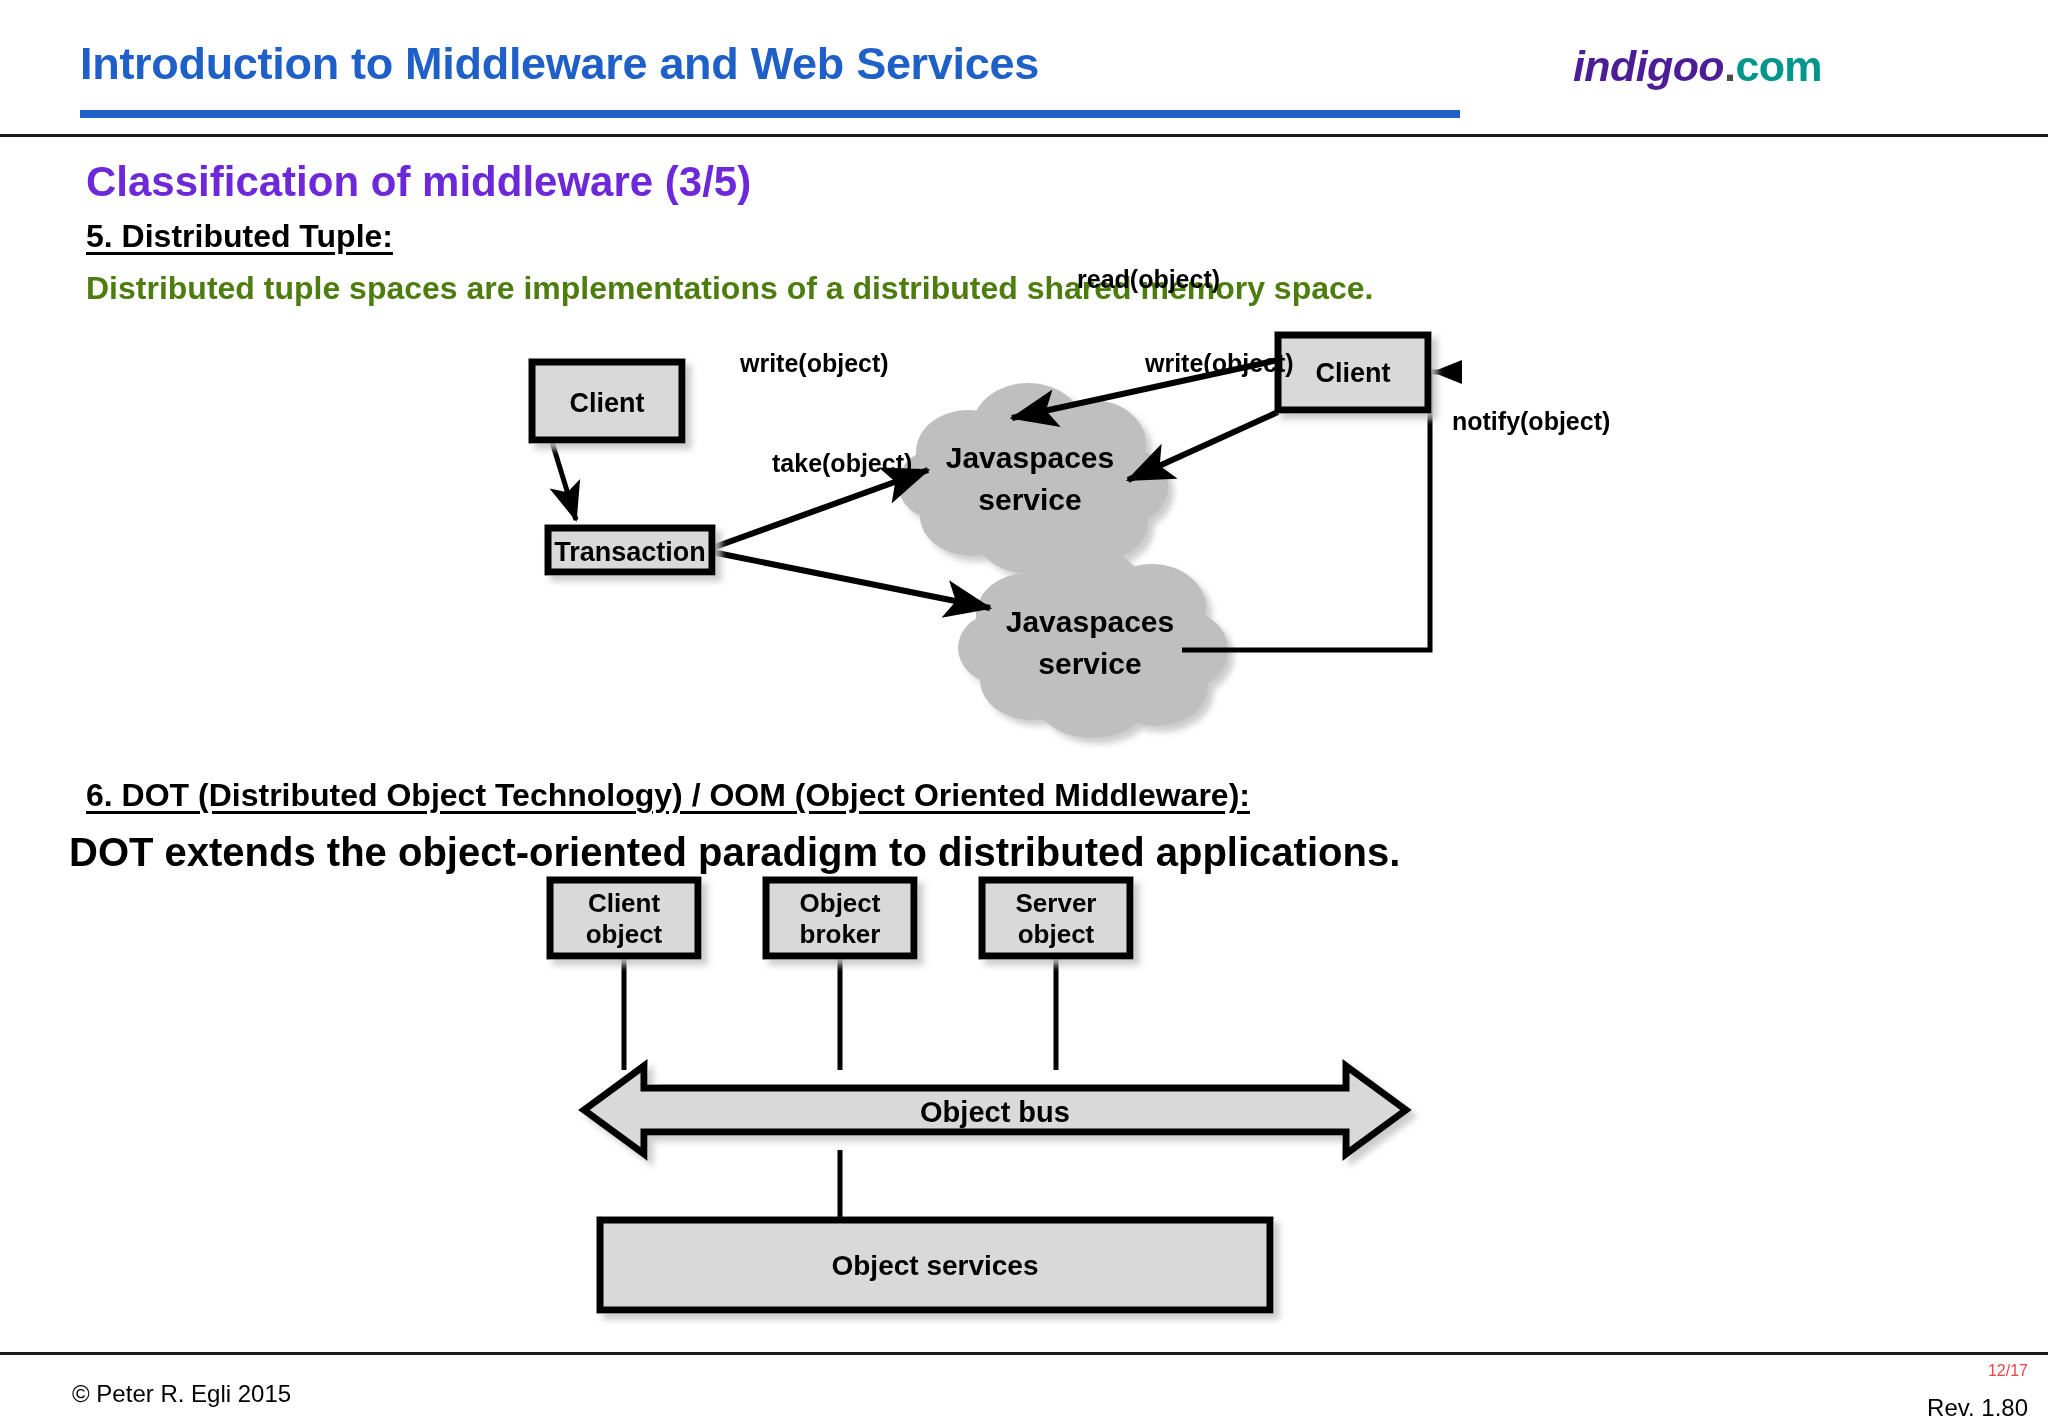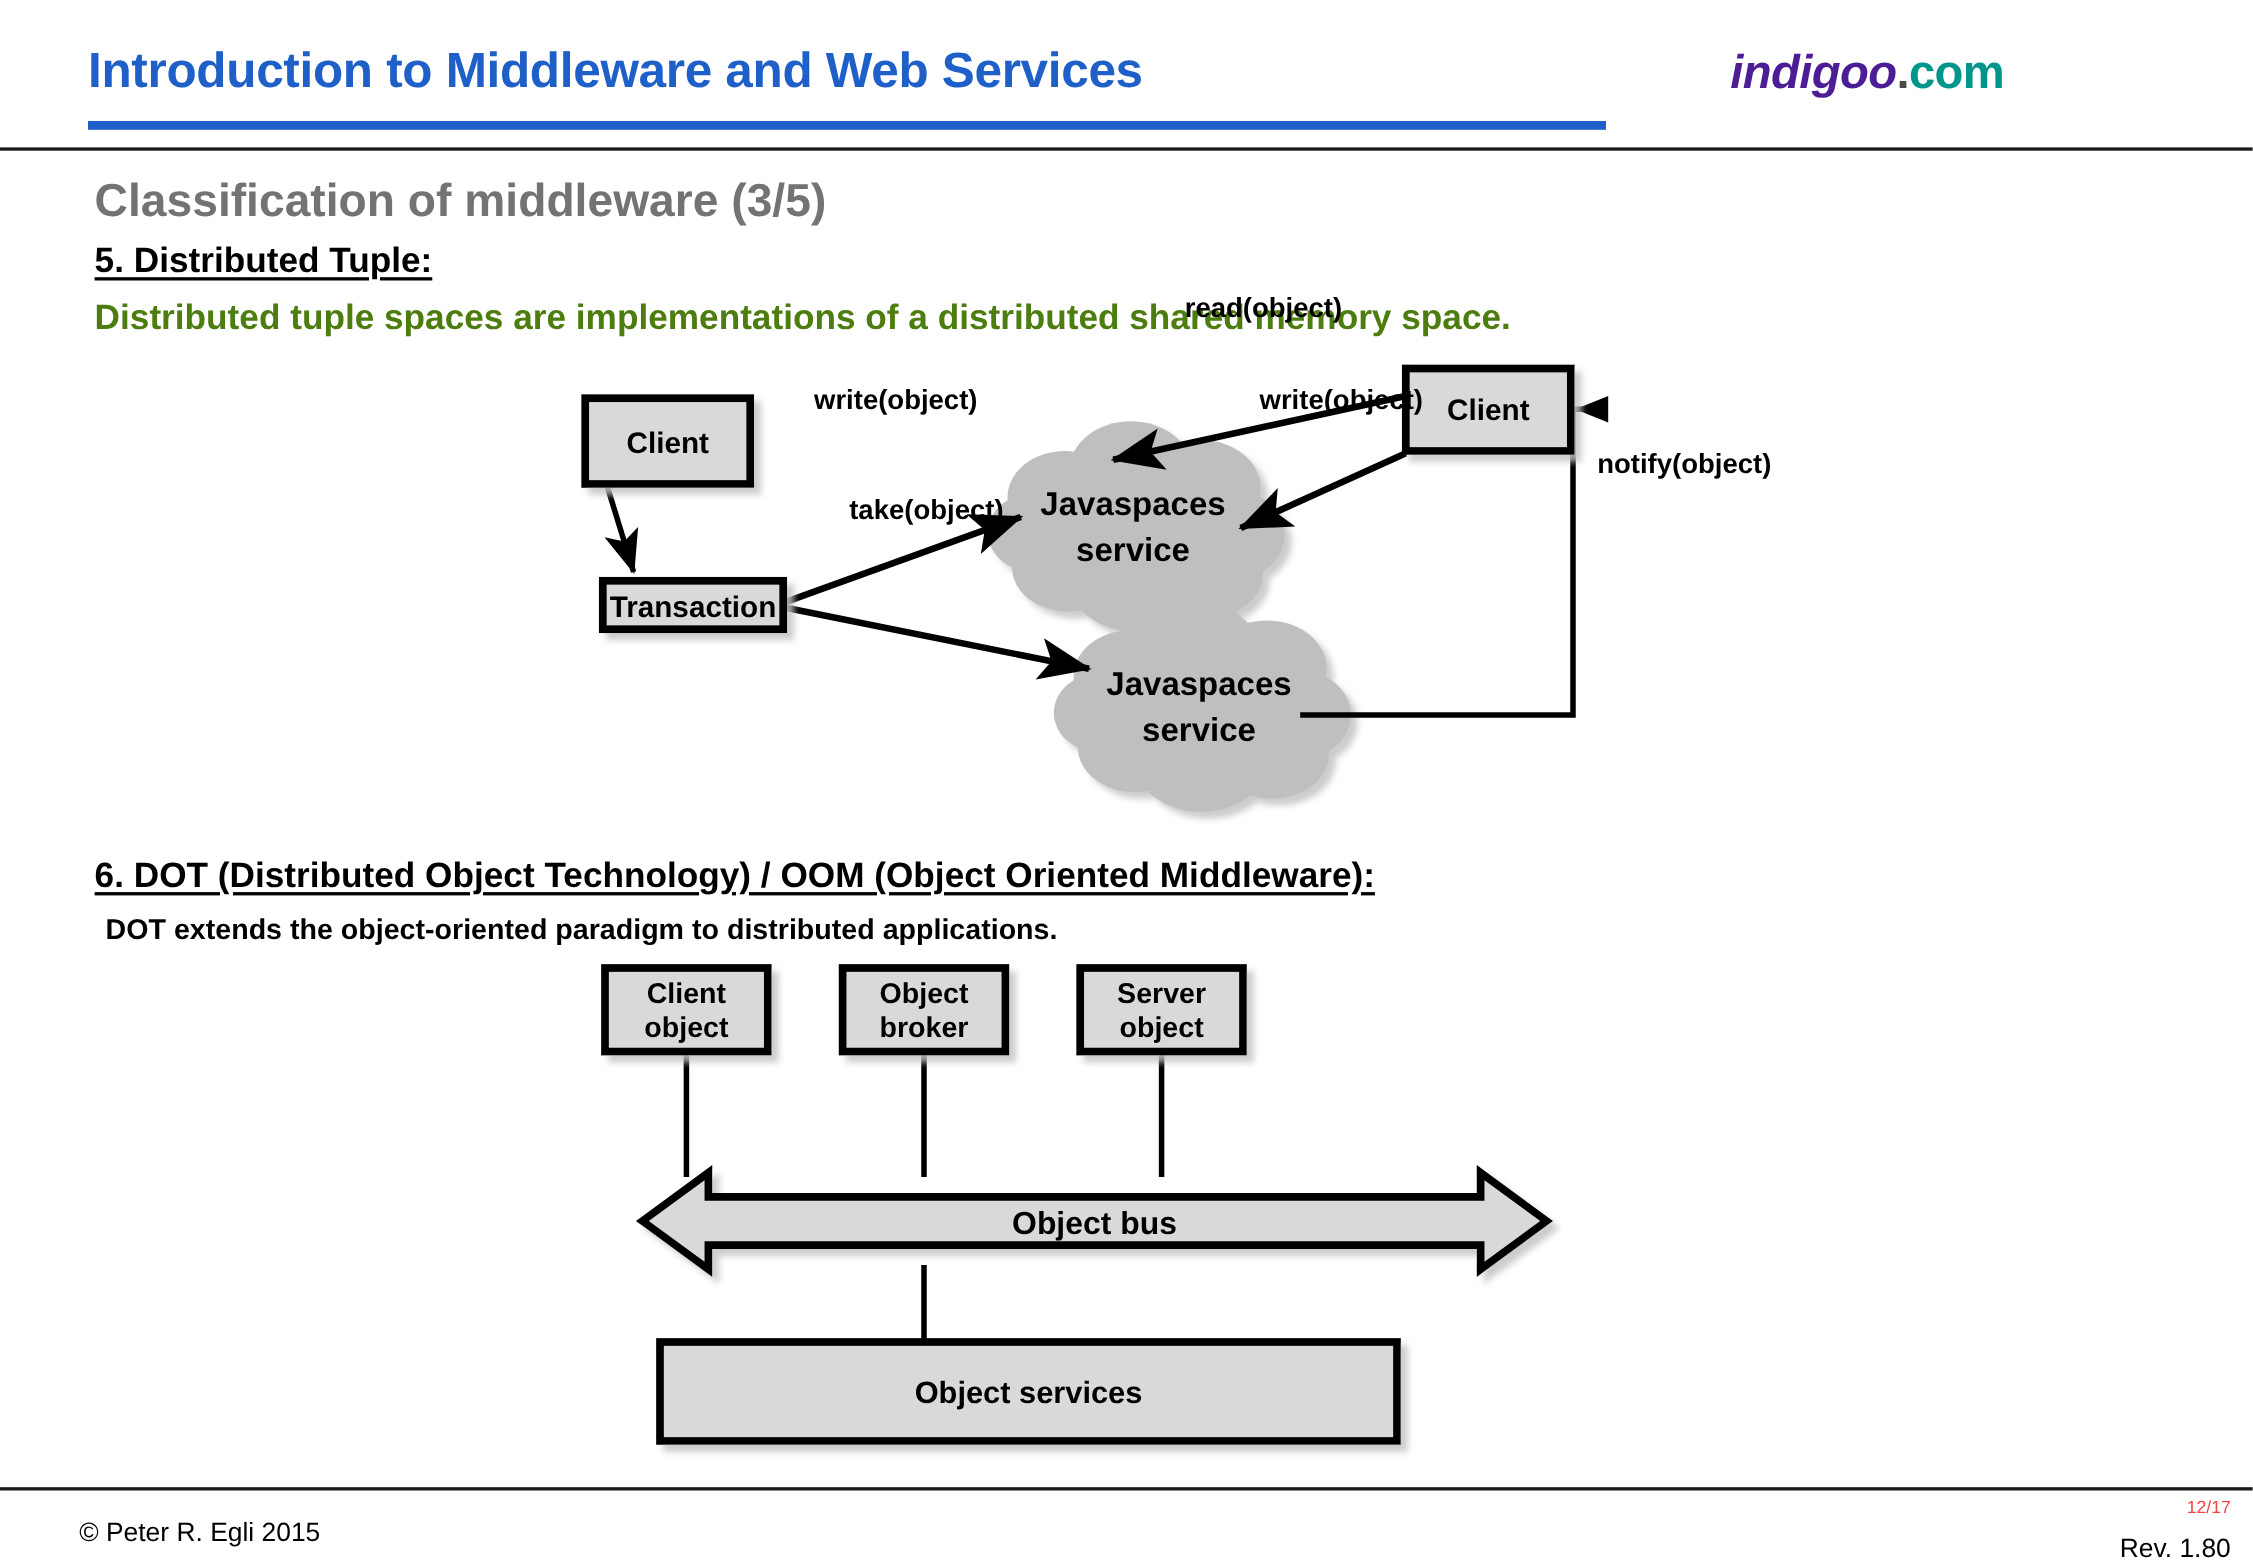--- a/index.html
+++ b/index.html
@@ -25,39 +25,39 @@
     font-size:43px;font-weight:bold;white-space:nowrap;letter-spacing:-0.6px;
   }
   #brand .b1{color:#4c1d95;font-style:italic;}
   #brand .bdot{color:#4B4B4B;}
   #brand .b2{color:#00968C;}
   #header-rule{position:absolute;left:0;top:134px;width:2048px;height:3px;background:#1a1a1a;}
 
   
   #page-title{
     position:absolute;left:86px;top:158px;
-    font-size:42px;font-weight:bold;color:#737373;white-space:nowrap;
+    font-size:42px;font-weight:bold;color:#6d28d9;white-space:nowrap;
   }
   #sec5-heading{
     position:absolute;left:86px;top:218px;
     font-size:32px;font-weight:bold;color:#000;white-space:nowrap;
     text-decoration:underline;text-underline-offset:5px;
   }
   #sec5-text{
     position:absolute;left:86px;top:270px;
     font-size:32px;font-weight:bold;color:#4d7c0f;white-space:nowrap;
   }
   #sec6-heading{
     position:absolute;left:86px;top:777px;
     font-size:32px;font-weight:bold;color:#000;white-space:nowrap;
     text-decoration:underline;text-underline-offset:5px;
   }
   #sec6-text{
-    position:absolute;left:96px;top:830px;
-    font-size:26px;font-weight:bold;color:#000;white-space:nowrap;
+    position:absolute;left:69px;top:830px;
+    font-size:40px;font-weight:bold;color:#000;white-space:nowrap;
   }
 
   
   .diagram{position:absolute;}
   #diagram-tuple{left:380px;top:320px;width:1320px;height:420px;}
   #diagram-dot{left:540px;top:880px;width:960px;height:440px;}
 
   
   #footer-rule{position:absolute;left:0;top:1352px;width:2048px;height:3px;background:#1a1a1a;}
   #copyright{position:absolute;left:72px;top:1380px;font-size:24px;color:#000;white-space:nowrap;}

